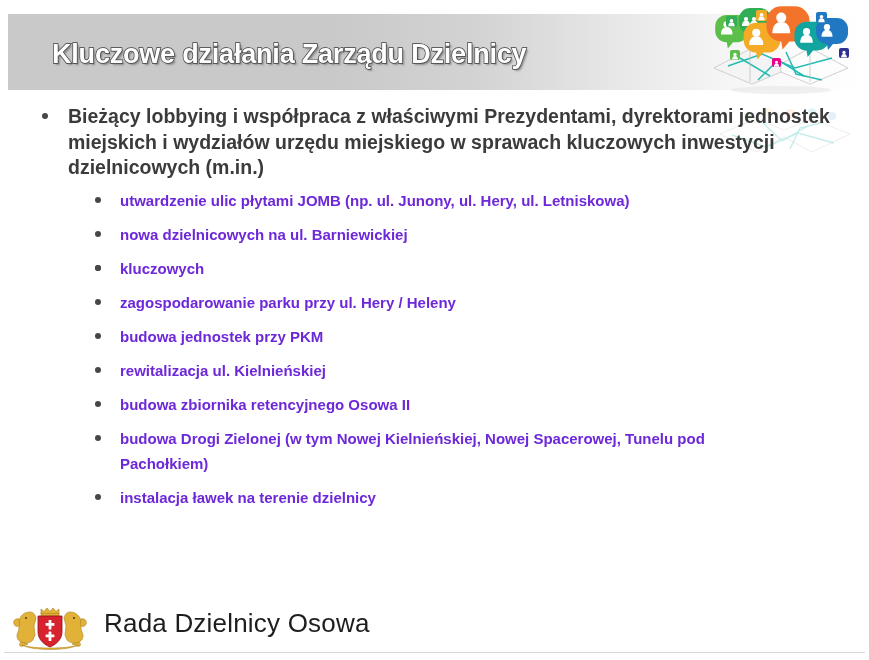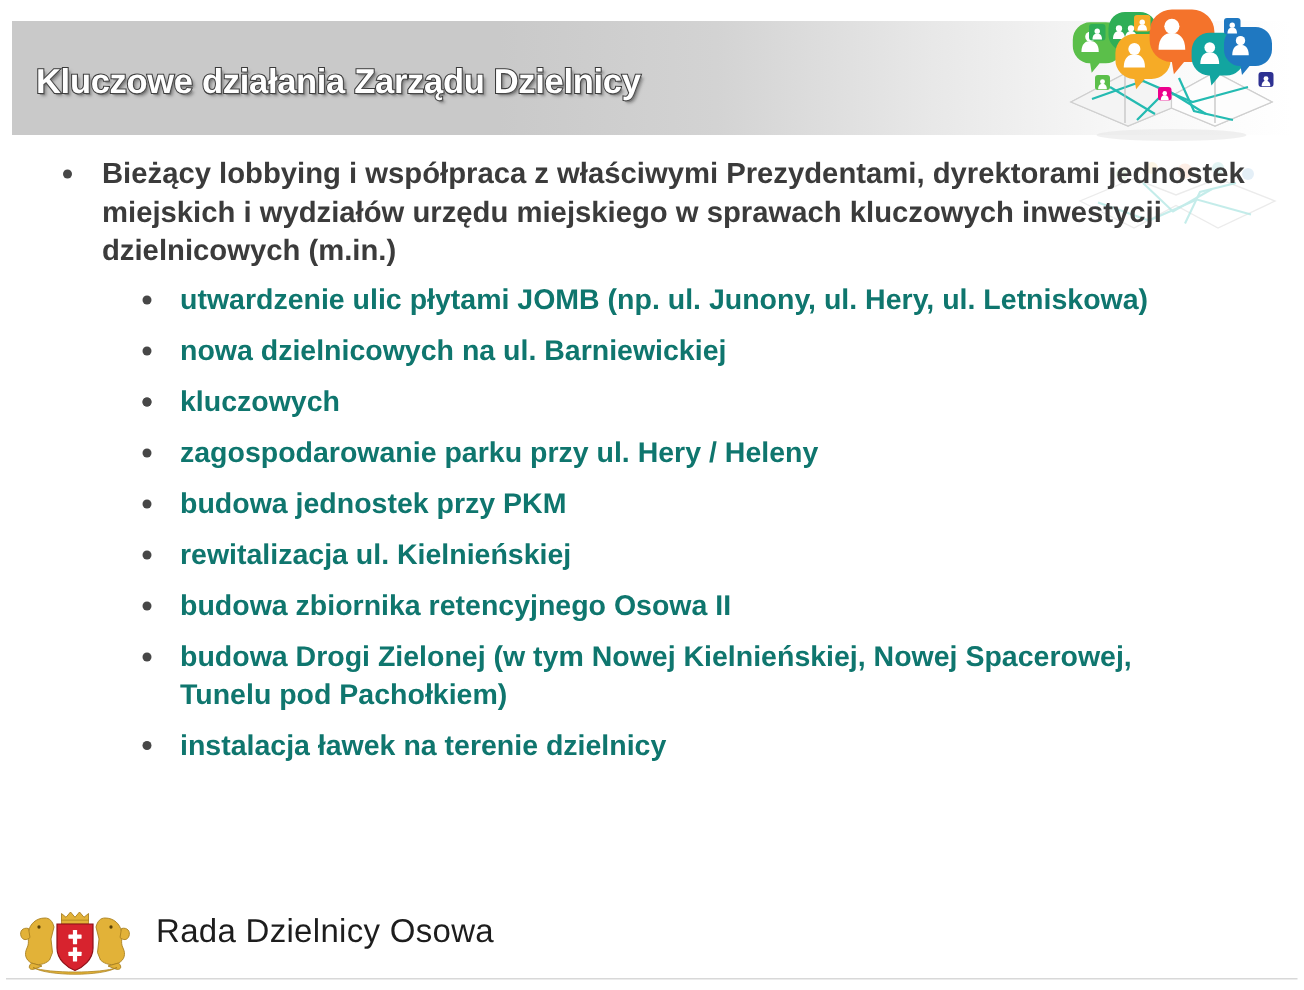--- a/index.html
+++ b/index.html
@@ -31,26 +31,26 @@
         #c9c9c9 0%,
         #c9c9c9 38%,
         #d3d3d3 55%,
         #e8e8e8 72%,
         #f7f7f7 86%,
         #ffffff 100%);
   }
 
   .slide-title {
     position: absolute;
-    left: 24px;
+    left: 52px;
     top: 26px;
     width: 660px;
     height: 56px;
     line-height: 56px;
-    font-size: 23px;
+    font-size: 27px;
     font-weight: bold;
     font-family: "Liberation Sans", sans-serif;
     color: #ffffff;
     letter-spacing: -0.2px;
     white-space: nowrap;
     -webkit-text-stroke: 1.4px #3a3a3a;
     paint-order: stroke fill;
     text-shadow:
        2px 2px 2px rgba(90,90,90,0.55),
        1px 1px 0 rgba(70,70,70,0.35);
@@ -113,24 +113,24 @@
 
   ul.level2 {
     list-style: none;
     margin: 7px 0 0 0;
     padding: 0;
   }
   ul.level2 > li.l2item {
     position: relative;
     padding-left: 52px;
     margin: 0 0 9px 0;
-    font-size: 19px;
+    font-size: 15px;
     font-weight: bold;
     line-height: 25px;
-    color: #0f766e;
+    color: #6d28d9;
     padding-right: 60px;
   }
   ul.level2 > li.l2item > .dot {
     position: absolute;
     left: 27px;
     top: 9px;
     width: 6px;
     height: 6px;
     border-radius: 50%;
     background: #474747;
@@ -150,21 +150,21 @@
     top: 4px;
     width: 84px;
     height: 50px;
   }
   .footer-crest svg { display: block; }
 
   .footer-text {
     position: absolute;
     left: 104px;
     top: 10px;
-    font-size: 22px;
+    font-size: 26px;
     font-weight: normal;
     color: #1d1d1d;
     font-family: "Liberation Sans", sans-serif;
     letter-spacing: 0.2px;
   }
 
   .footer-rule {
     position: absolute;
     left: 4px;
     bottom: 7px;

